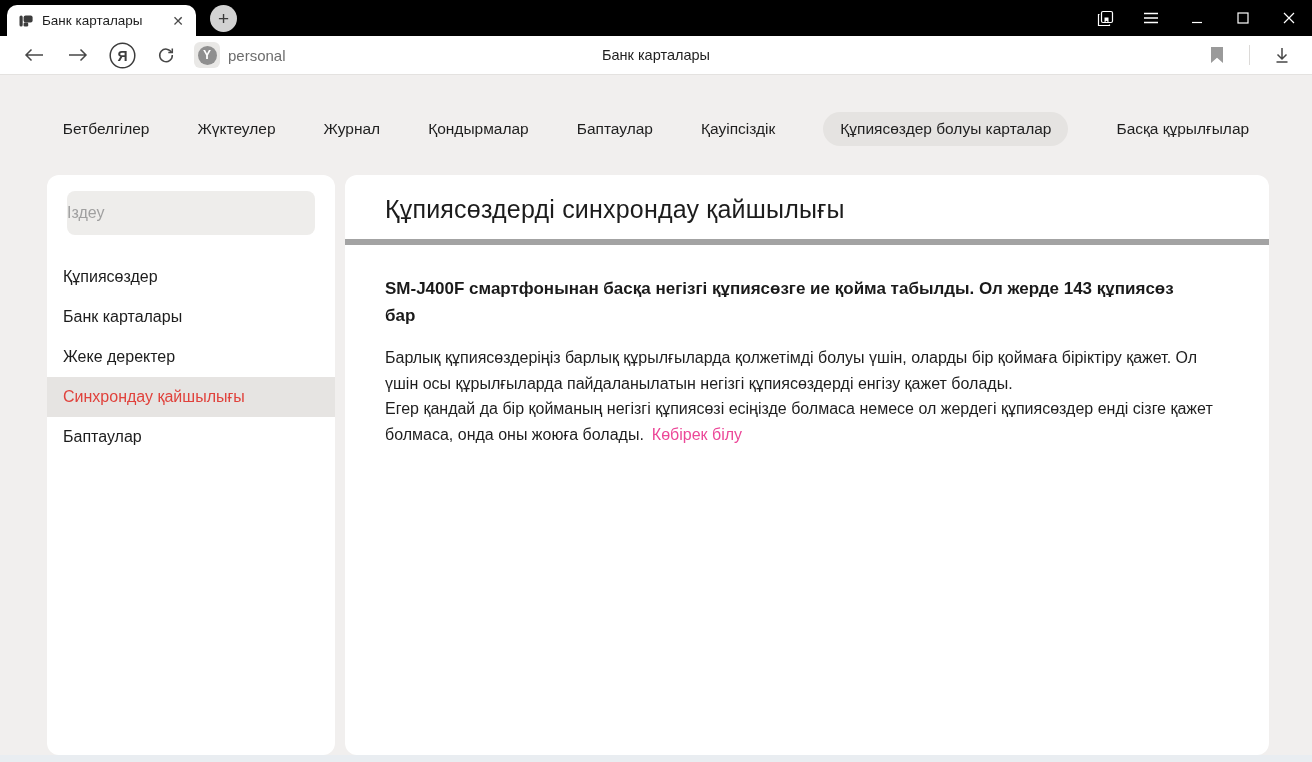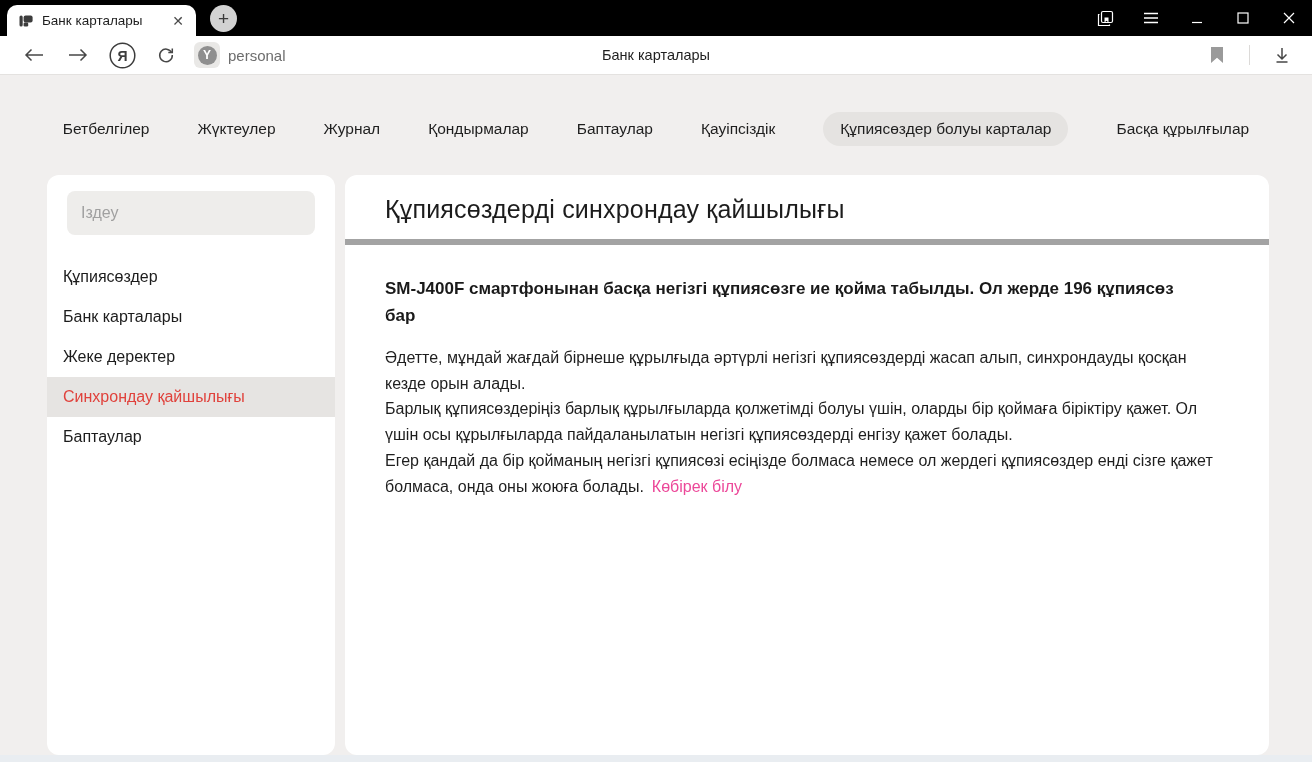--- a/index.html
+++ b/index.html
@@ -37,21 +37,21 @@
   
   .content { position:absolute; top:76px; left:0; right:0; bottom:7px; background:#f1efee; }
   .nav-tabs { display:flex; justify-content:center; align-items:center; gap:48px; padding-top:36px; }
   .nav-tab { font-size:15.5px; color:#1f1f1f; white-space:nowrap; padding:8px 0; }
   .nav-tab.active { background:#e5e3e1; border-radius:19px; padding:8px 17px; }
 
   
   .panels { display:flex; gap:10px; margin:29px 43px 0 47px; height:580px; }
   .sidebar { width:288px; background:#fff; border-radius:12px; flex:none; padding-top:16px; overflow:hidden; }
   .search-box { margin:0 20px; height:44px; background:#eeedeb; border-radius:8px; display:flex; align-items:center; }
-  .search-box input { border:none; outline:none; background:transparent; width:100%; padding:0 14px;
+  .search-box input { border:none; outline:none; background:transparent; width:100%; padding:0 0;
                       font-size:16px; font-family:inherit; color:#333; }
   .search-box input::placeholder { color:#a0a0a0; }
   .side-list { margin-top:22px; }
   .side-item { height:40px; display:flex; align-items:center; padding-left:16px; font-size:16px; color:#1c1c1c; }
   .side-item.active { background:#e6e4e2; color:#e0423c; }
 
   .main { flex:1; background:#fff; border-radius:12px; overflow:hidden; }
   .main-header { padding:20px 40px 0; height:70px; border-bottom:6px solid #a3a3a3; }
   .main-header h1 { font-size:25px; font-weight:400; color:#1c1c1c; letter-spacing:.2px; }
   .main-body { padding:30px 40px 0; }
@@ -200,23 +200,22 @@
           <span>Баптаулар</span>
         </div>
       </div>
     </div>
 
     <div class="main">
       <div class="main-header">
         <h1>Құпиясөздерді синхрондау қайшылығы</h1>
       </div>
       <div class="main-body">
-        <div class="alert-title">SM-J400F смартфонынан басқа негізгі құпиясөзге ие қойма табылды. Ол жерде 196 құпиясөз бар</div>
+        <div class="alert-title">SM-J400F смартфонынан басқа негізгі құпиясөзге ие қойма табылды. Ол жерде 143 құпиясөз бар</div>
         <div class="paragraphs">
-          <p>Әдетте, мұндай жағдай бірнеше құрылғыда әртүрлі негізгі құпиясөздерді жасап алып, синхрондауды қосқан кезде орын алады.</p>
           <p>Барлық құпиясөздеріңіз барлық құрылғыларда қолжетімді болуы үшін, оларды бір қоймаға біріктіру қажет. Ол үшін осы құрылғыларда пайдаланылатын негізгі құпиясөздерді енгізу қажет болады.</p>
           <p><span>Егер қандай да бір қойманың негізгі құпиясөзі есіңізде болмаса немесе ол жердегі құпиясөздер енді сізге қажет болмаса, онда оны жоюға болады.</span><a href="#" class="learn-link">Көбірек білу</a></p>
         </div>
       </div>
     </div>
 
   </div>
 </div>
 
 <div class="bottom-strip"></div>

